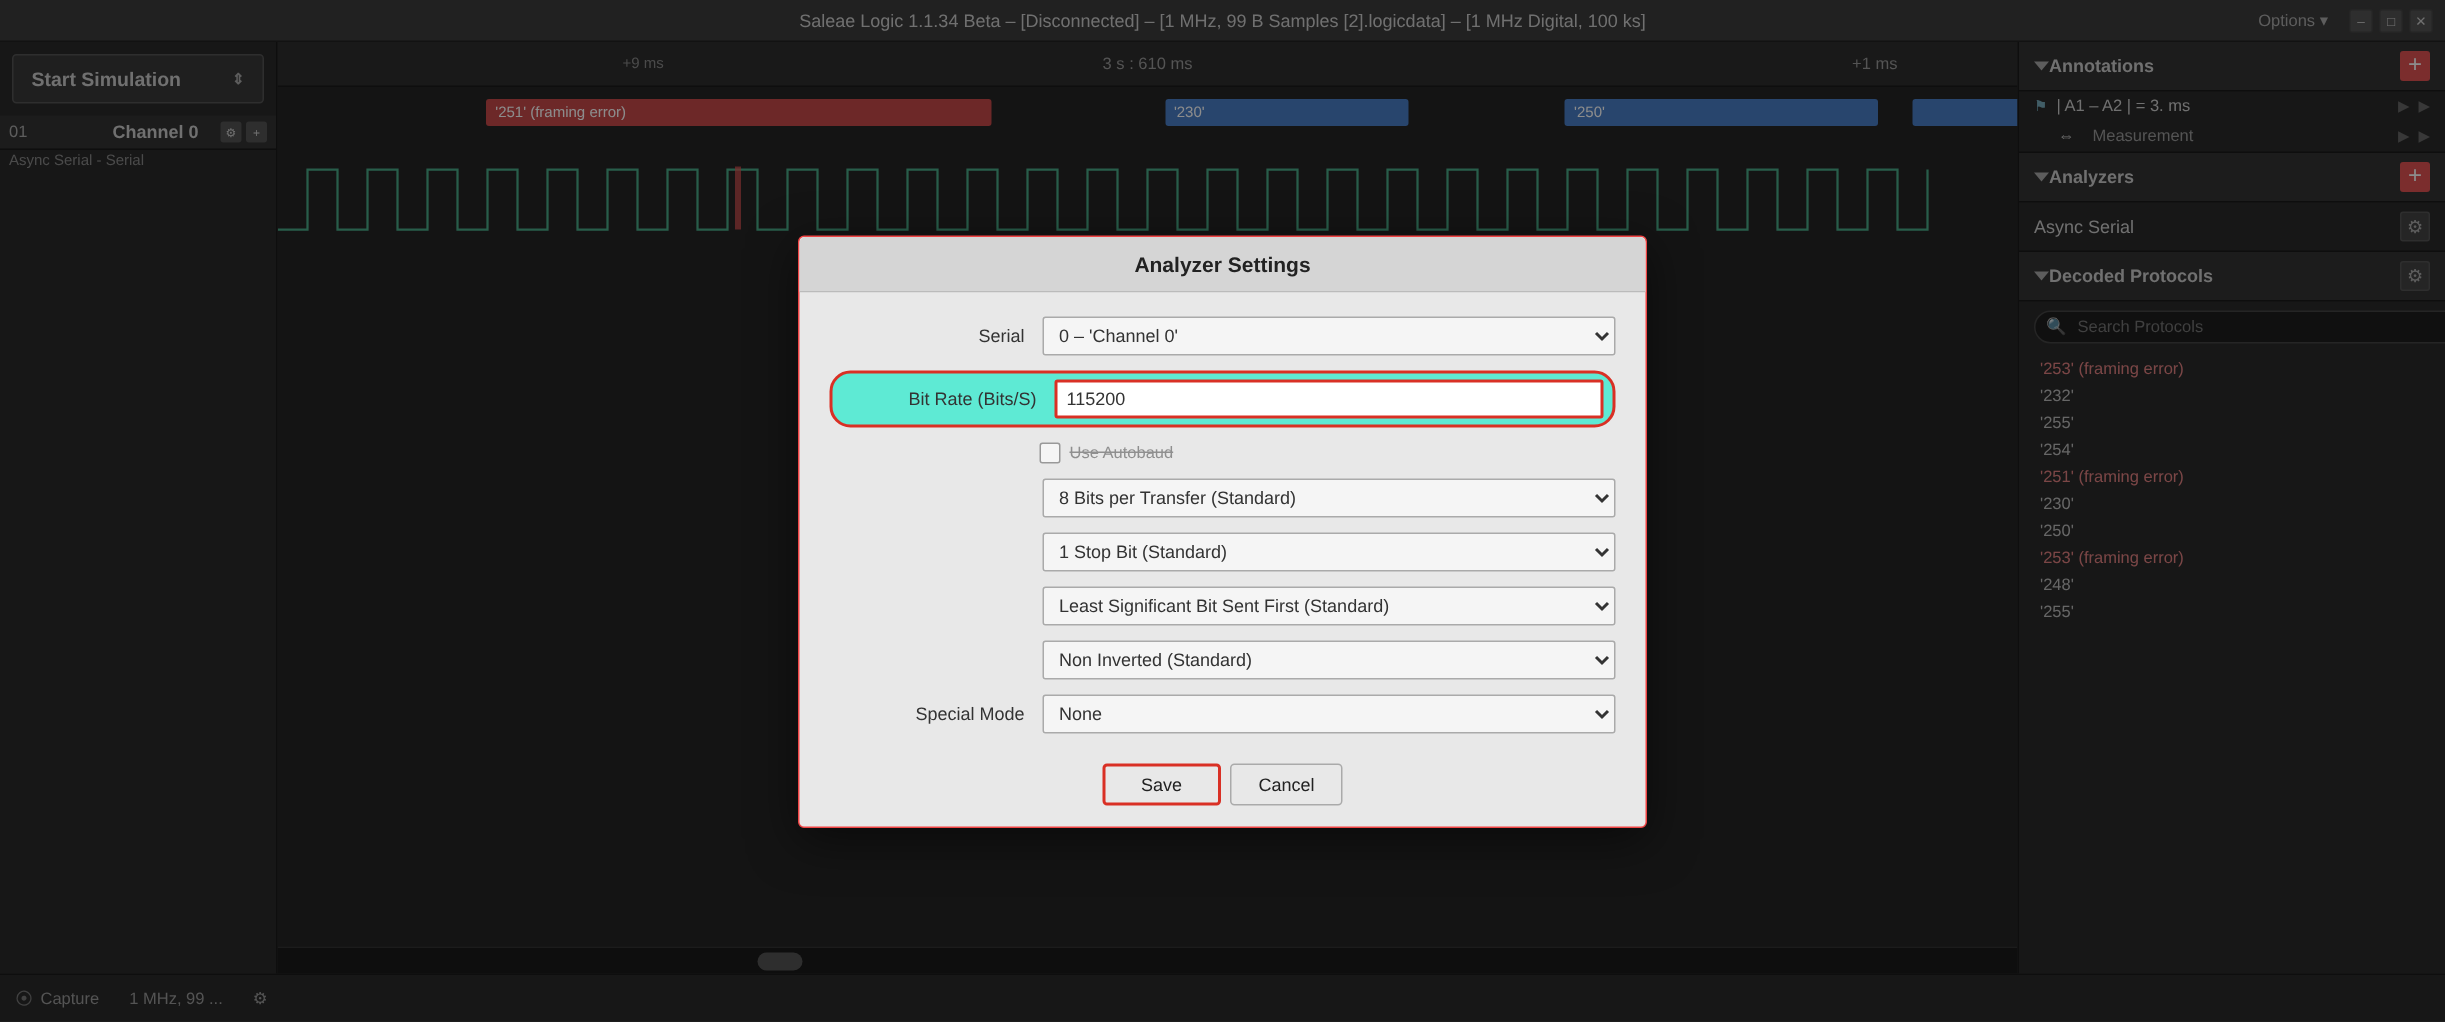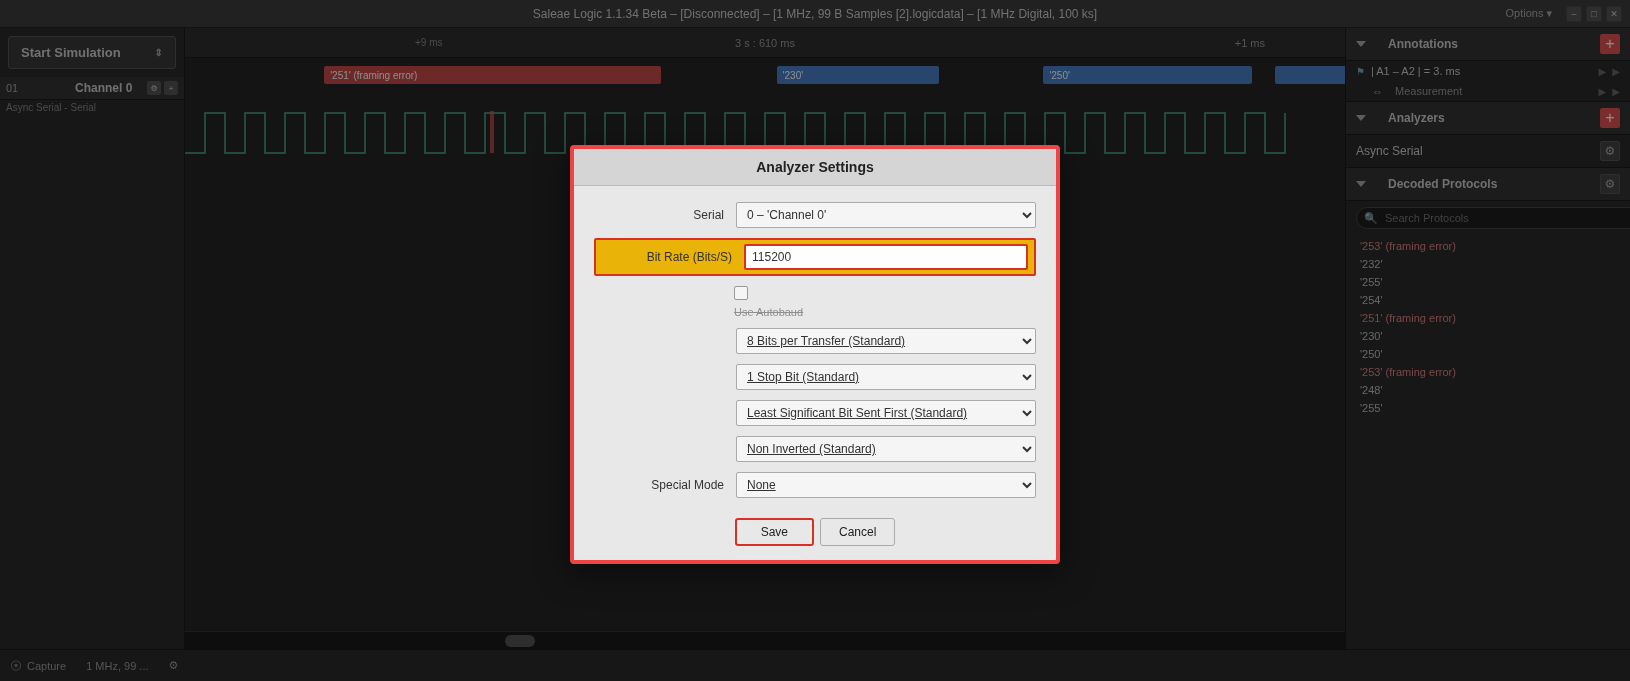--- a/index.html
+++ b/index.html
@@ -196,21 +196,21 @@
       display: flex;
       align-items: center;
       justify-content: space-between;
       padding: 6px 10px;
       background: #333;
       border-bottom: 1px solid #1a1a1a;
     }
     .panel-header-title {
       display: flex;
       align-items: center;
-      gap: 22px;
+      gap: 0;
       font-size: 12px;
       color: #ccc;
       font-weight: bold;
     }
     .triangle-down {
       width: 0;
       height: 0;
       border-left: 5px solid transparent;
       border-right: 5px solid transparent;
       border-top: 6px solid #aaa;
@@ -378,23 +378,23 @@
       height: 100%;
       background: rgba(0,0,0,0.45);
       display: flex;
       align-items: center;
       justify-content: center;
       z-index: 100;
     }
 
     #analyzer-dialog {
       background: #e8e8e8;
-      border: 4px solid #ef4444;
+      border: 1px solid #ef4444;
       border-radius: 4px;
-      width: 490px;
+      width: 566px;
       padding: 0;
       box-shadow: 0 8px 32px rgba(0,0,0,0.5);
       margin-top: 28px;
     }
 
     #dialog-title {
       background: #d5d5d5;
       border-bottom: 1px solid #bbb;
       padding: 10px 16px;
       font-size: 14px;
@@ -447,23 +447,23 @@
       border-radius: 2px;
       padding: 3px 6px;
       font-size: 12px;
       color: #333;
       height: 26px;
       outline: none;
     }
 
     .dialog-checkbox-row {
       display: flex;
+      align-items: center;
       gap: 6px;
       margin-left: 140px;
-      flex-direction: column;
     }
     .dialog-checkbox {
       width: 14px;
       height: 14px;
       border: 1px solid #999;
       background: #f5f5f5;
       border-radius: 2px;
     }
     .dialog-checkbox-label {
       font-size: 11px;
@@ -474,21 +474,20 @@
 
     .dialog-select-full {
       width: 100%;
       background: #f5f5f5;
       border: 1px solid #aaa;
       border-radius: 2px;
       padding: 3px 6px;
       font-size: 12px;
       color: #333;
       height: 26px;
-      text-decoration: underline;
     }
 
     #dialog-footer {
       display: flex;
       justify-content: center;
       gap: 6px;
       padding: 8px 20px 14px 20px;
     }
 
     .dialog-save-btn {
@@ -664,21 +663,21 @@
 
       <div class="dialog-row">
         <span class="dialog-label">Serial</span>
         <div class="dialog-input-wrap">
           <select class="dialog-select">
             <option value="0 – 'Channel 0'">0 – 'Channel 0'</option>
           </select>
         </div>
       </div>
 
-      <div class="dialog-row" style="border:2px solid #d93025;border-radius:2px;padding:4px 6px;background:#eab308;">
+      <div class="dialog-row" style="border:2px solid #d93025;border-radius:14px;padding:4px 6px;background:#5eead4;">
         <span class="dialog-label">Bit Rate (Bits/S)</span>
         <div class="dialog-input-wrap">
           <input class="dialog-input-highlighted" type="text" value="115200" style="">
         </div>
       </div>
 
       <div class="dialog-checkbox-row">
         <div class="dialog-checkbox"></div>
         <span class="dialog-checkbox-label">Use Autobaud</span>
       </div>

